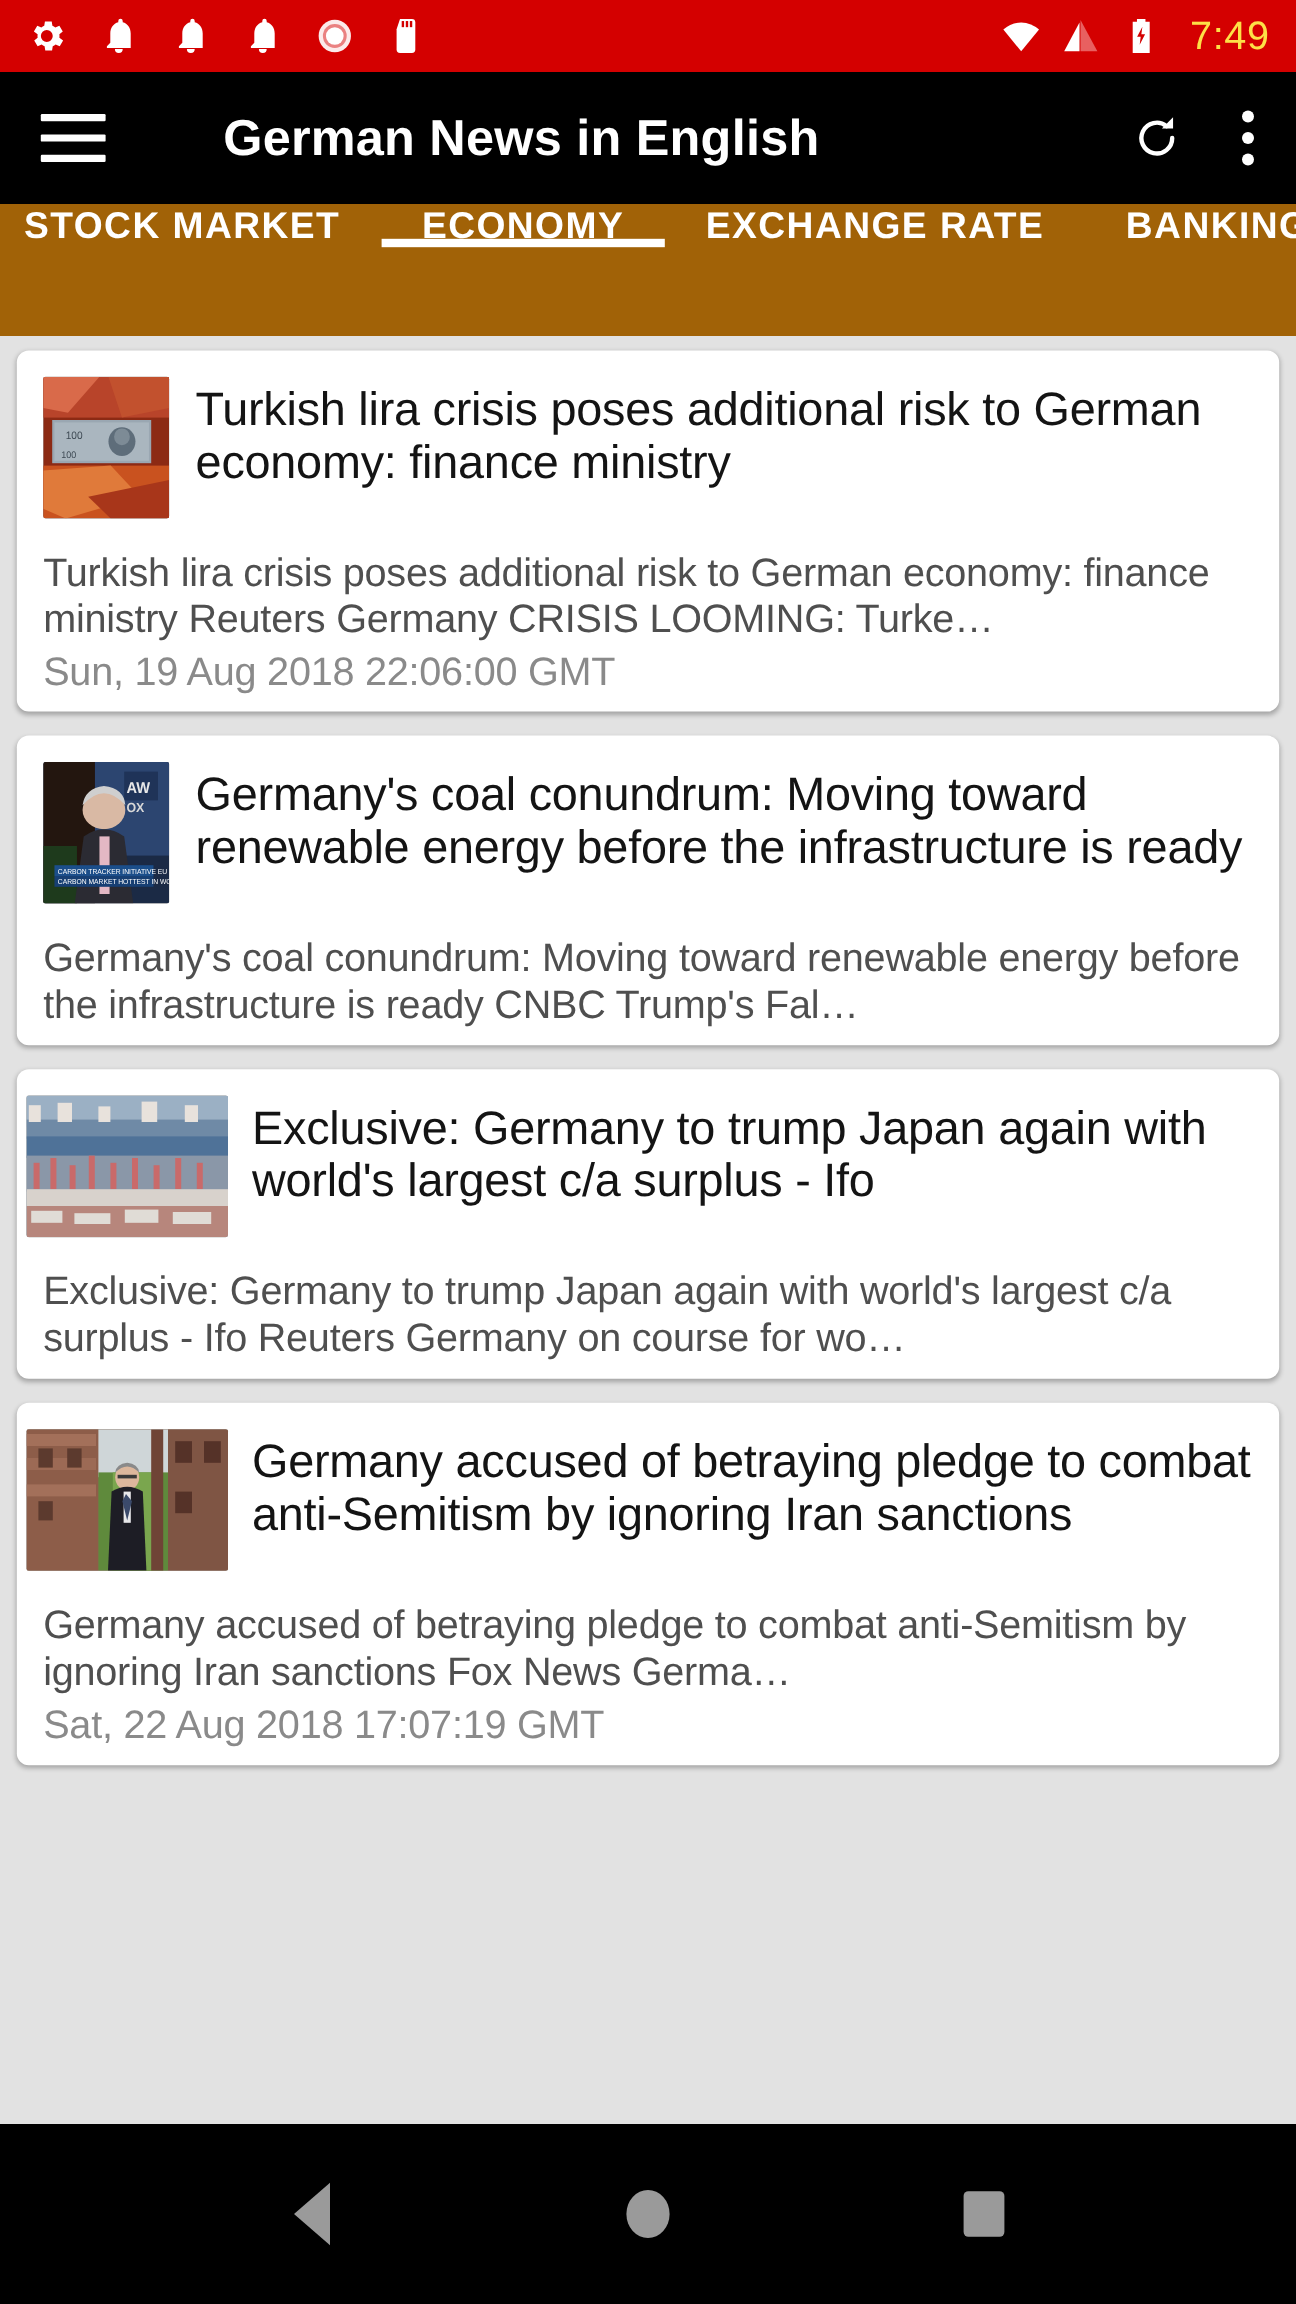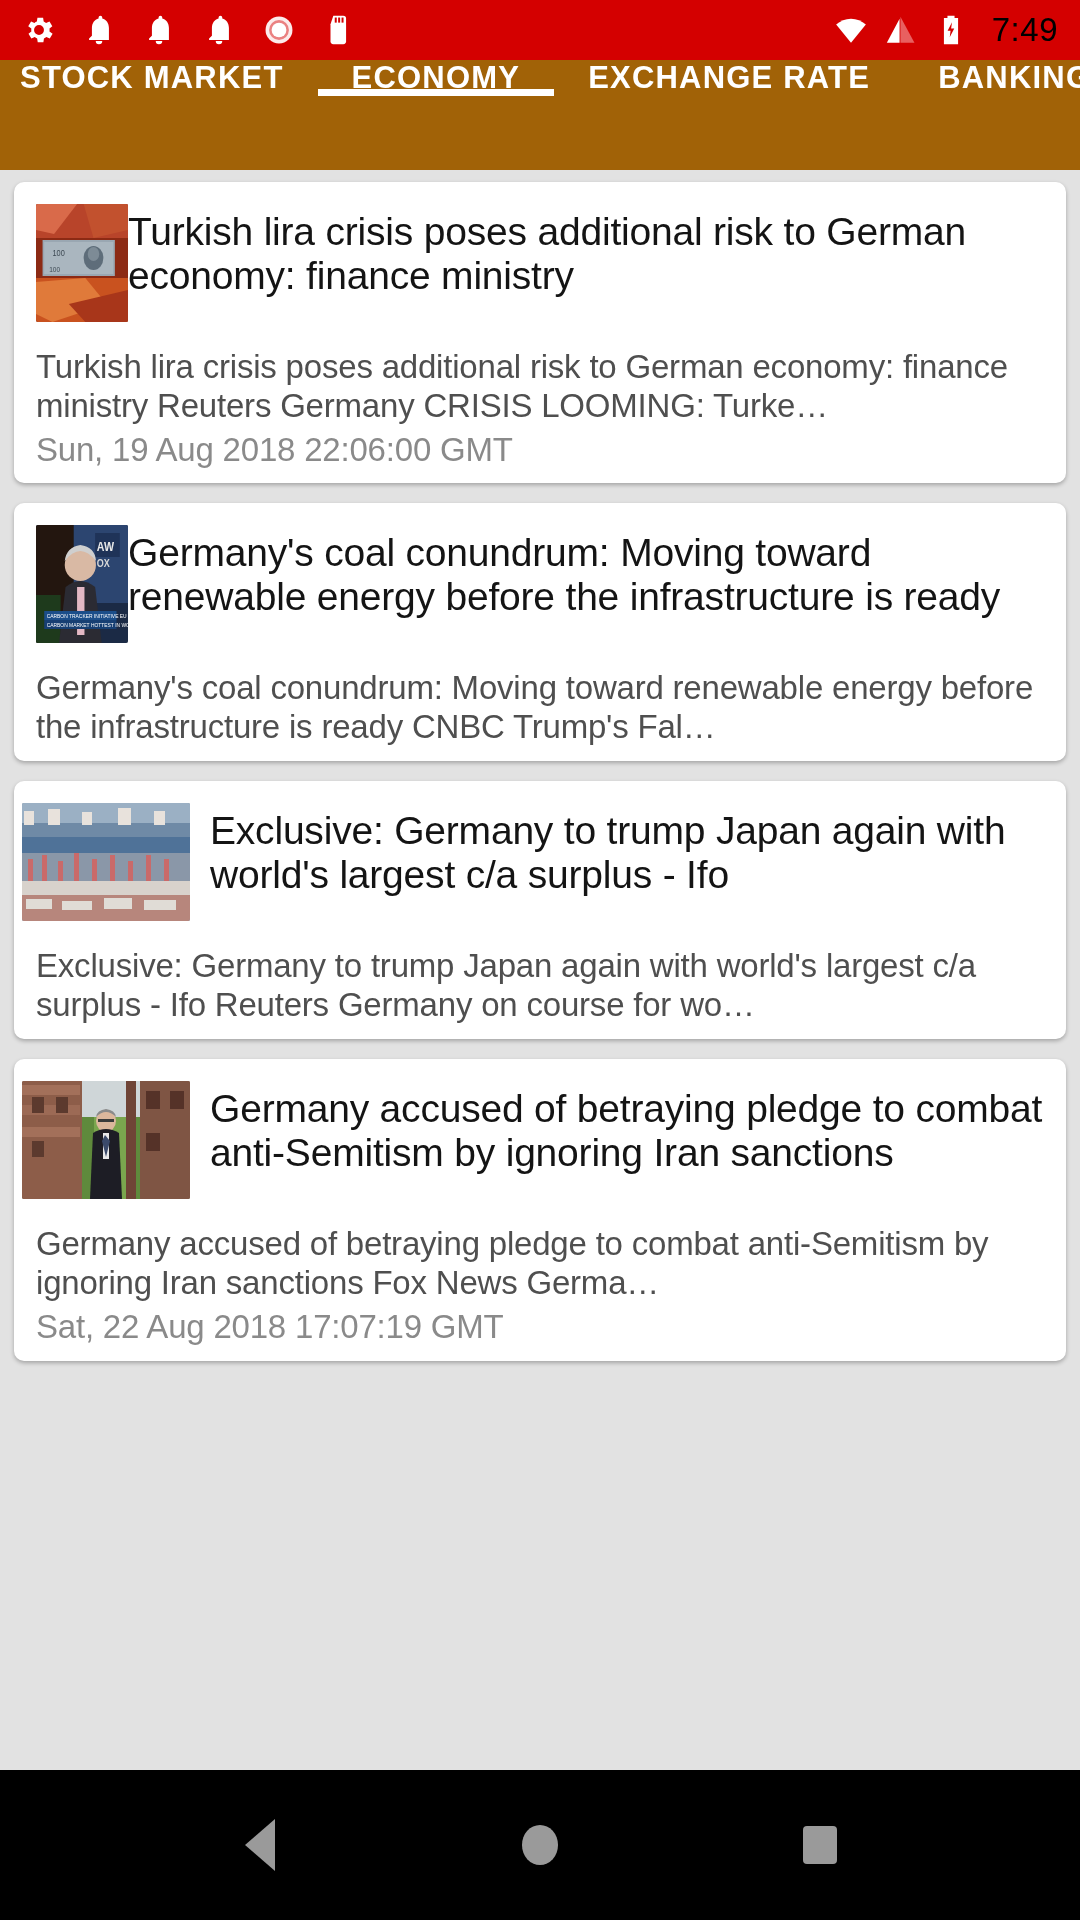--- a/index.html
+++ b/index.html
@@ -12,21 +12,21 @@
   #screen { position:relative; width:1080px; height:1920px; display:flex; flex-direction:column; }
 
   
   .status-bar {
     height:60px; background:#d40000; flex:0 0 60px;
     display:flex; align-items:center; padding:0 22px;
   }
   .sb-left { display:flex; align-items:center; gap:26px; }
   .sb-right { margin-left:auto; display:flex; align-items:center; gap:16px; }
   .sb-icon { width:34px; height:34px; display:block; }
-  .sb-clock { color:#000000; font-size:33px; font-weight:400; letter-spacing:0.5px; margin-left:8px; }
+  .sb-clock { color:#fde047; font-size:33px; font-weight:400; letter-spacing:0.5px; margin-left:8px; }
 
   
   .app-bar {
     flex:0 0 110px; height:110px; background:#000;
     display:flex; align-items:center; padding:0 34px;
   }
   .hamburger { width:54px; height:40px; display:flex; flex-direction:column; justify-content:space-between; flex:0 0 auto; }
   .hamburger span { display:block; height:6px; background:#fff; border-radius:1px; }
   .app-title {
     color:#fff; font-size:42px; font-weight:bold; margin-left:98px;
@@ -58,21 +58,21 @@
     flex:1 1 auto; background:#e2e2e2; padding:12px 0 0 0;
     overflow:hidden; position:relative;
   }
   .news-card {
     background:#fff; margin:0 14px 20px 14px; border-radius:10px;
     box-shadow:0 2px 4px rgba(0,0,0,0.28);
     padding:22px 22px 14px 22px;
   }
   .card-top { display:flex; align-items:flex-start; }
   .thumb {
-    flex:0 0 auto; width:92px; height:118px; 
+    flex:0 0 auto; width:105px; height:118px; margin-right:22px;
     border-radius:2px; overflow:hidden; background:#999;
     display:block;
   }
   .thumb svg { display:block; width:100%; height:100%; }
   .card-title {
     font-size:39px; line-height:1.12; color:#141414; font-weight:400;
     padding-top:6px; letter-spacing:-0.2px;
   }
   .card-desc {
     margin-top:26px; font-size:33px; line-height:1.18; color:#4f4f4f;
@@ -136,20 +136,39 @@
         <path fill="#ef8080" d="M11.6 21V2.6L21.5 21z" opacity="0.75"></path>
       </svg>
       <svg class="sb-icon" viewBox="0 0 24 24">
         <path fill="#fff" d="M9.5 2h5v1.6H17V22H7V3.6h2.5z"></path>
         <path fill="#d40000" d="M12.7 6.5l-3.1 6h2.1l-.6 4.6 3.2-6.2h-2.2z"></path>
       </svg>
       <span class="sb-clock">7:49</span>
     </div>
   </div>
 
+  <div class="app-bar">
+    <div class="hamburger">
+      <span></span>
+        <span></span>
+        <span></span>
+    </div>
+    <div class="app-title">German News in English</div>
+    <div class="app-actions">
+      <svg class="refresh-icon" viewBox="0 0 24 24">
+        <path fill="none" stroke="#fff" stroke-width="2" stroke-linecap="round" d="M19 12a7 7 0 11-2.6-5.4"></path>
+        <path fill="#fff" d="M19.4 2.6v5.1h-5.1z"></path>
+      </svg>
+      <div class="overflow-icon">
+        <i></i>
+          <i></i>
+          <i></i>
+      </div>
+    </div>
+  </div>
 
   <div class="tab-bar">
     <div class="tab" style="margin-left:-14px;">
       <span>STOCK MARKET</span>
     </div>
     <div class="tab selected">
       <span>ECONOMY</span>
     </div>
     <div class="tab">
       <span>EXCHANGE RATE</span>

